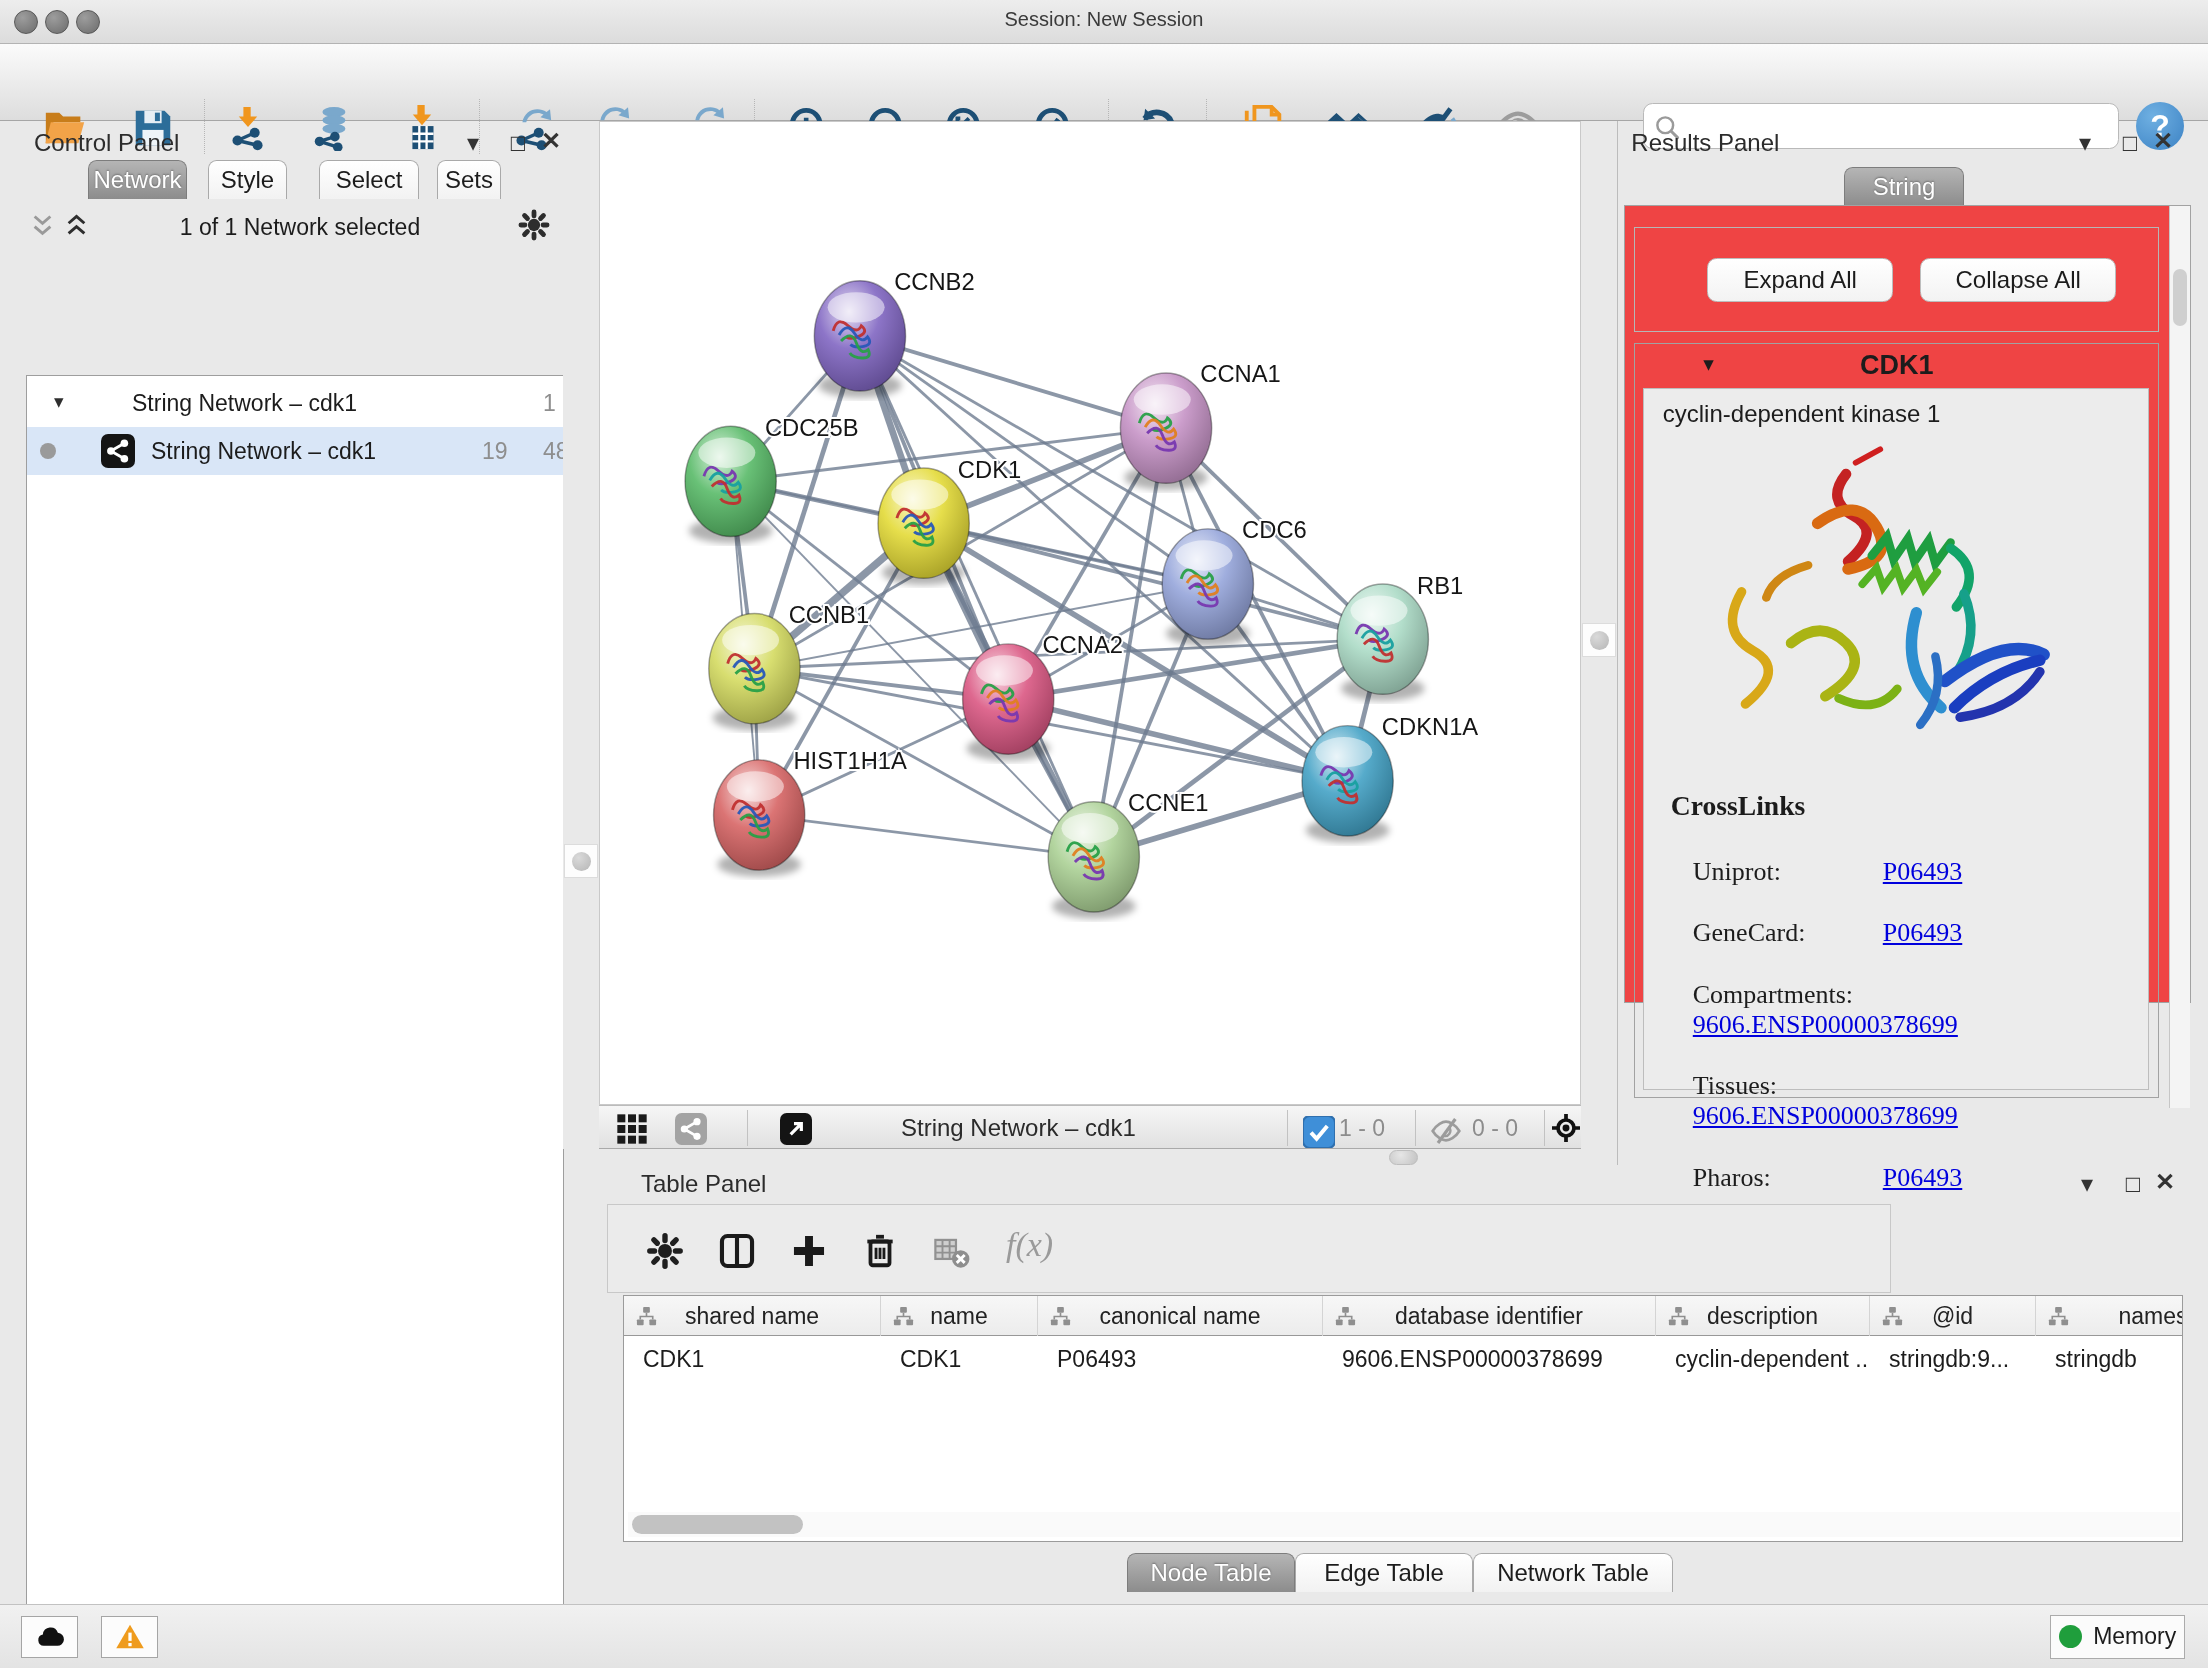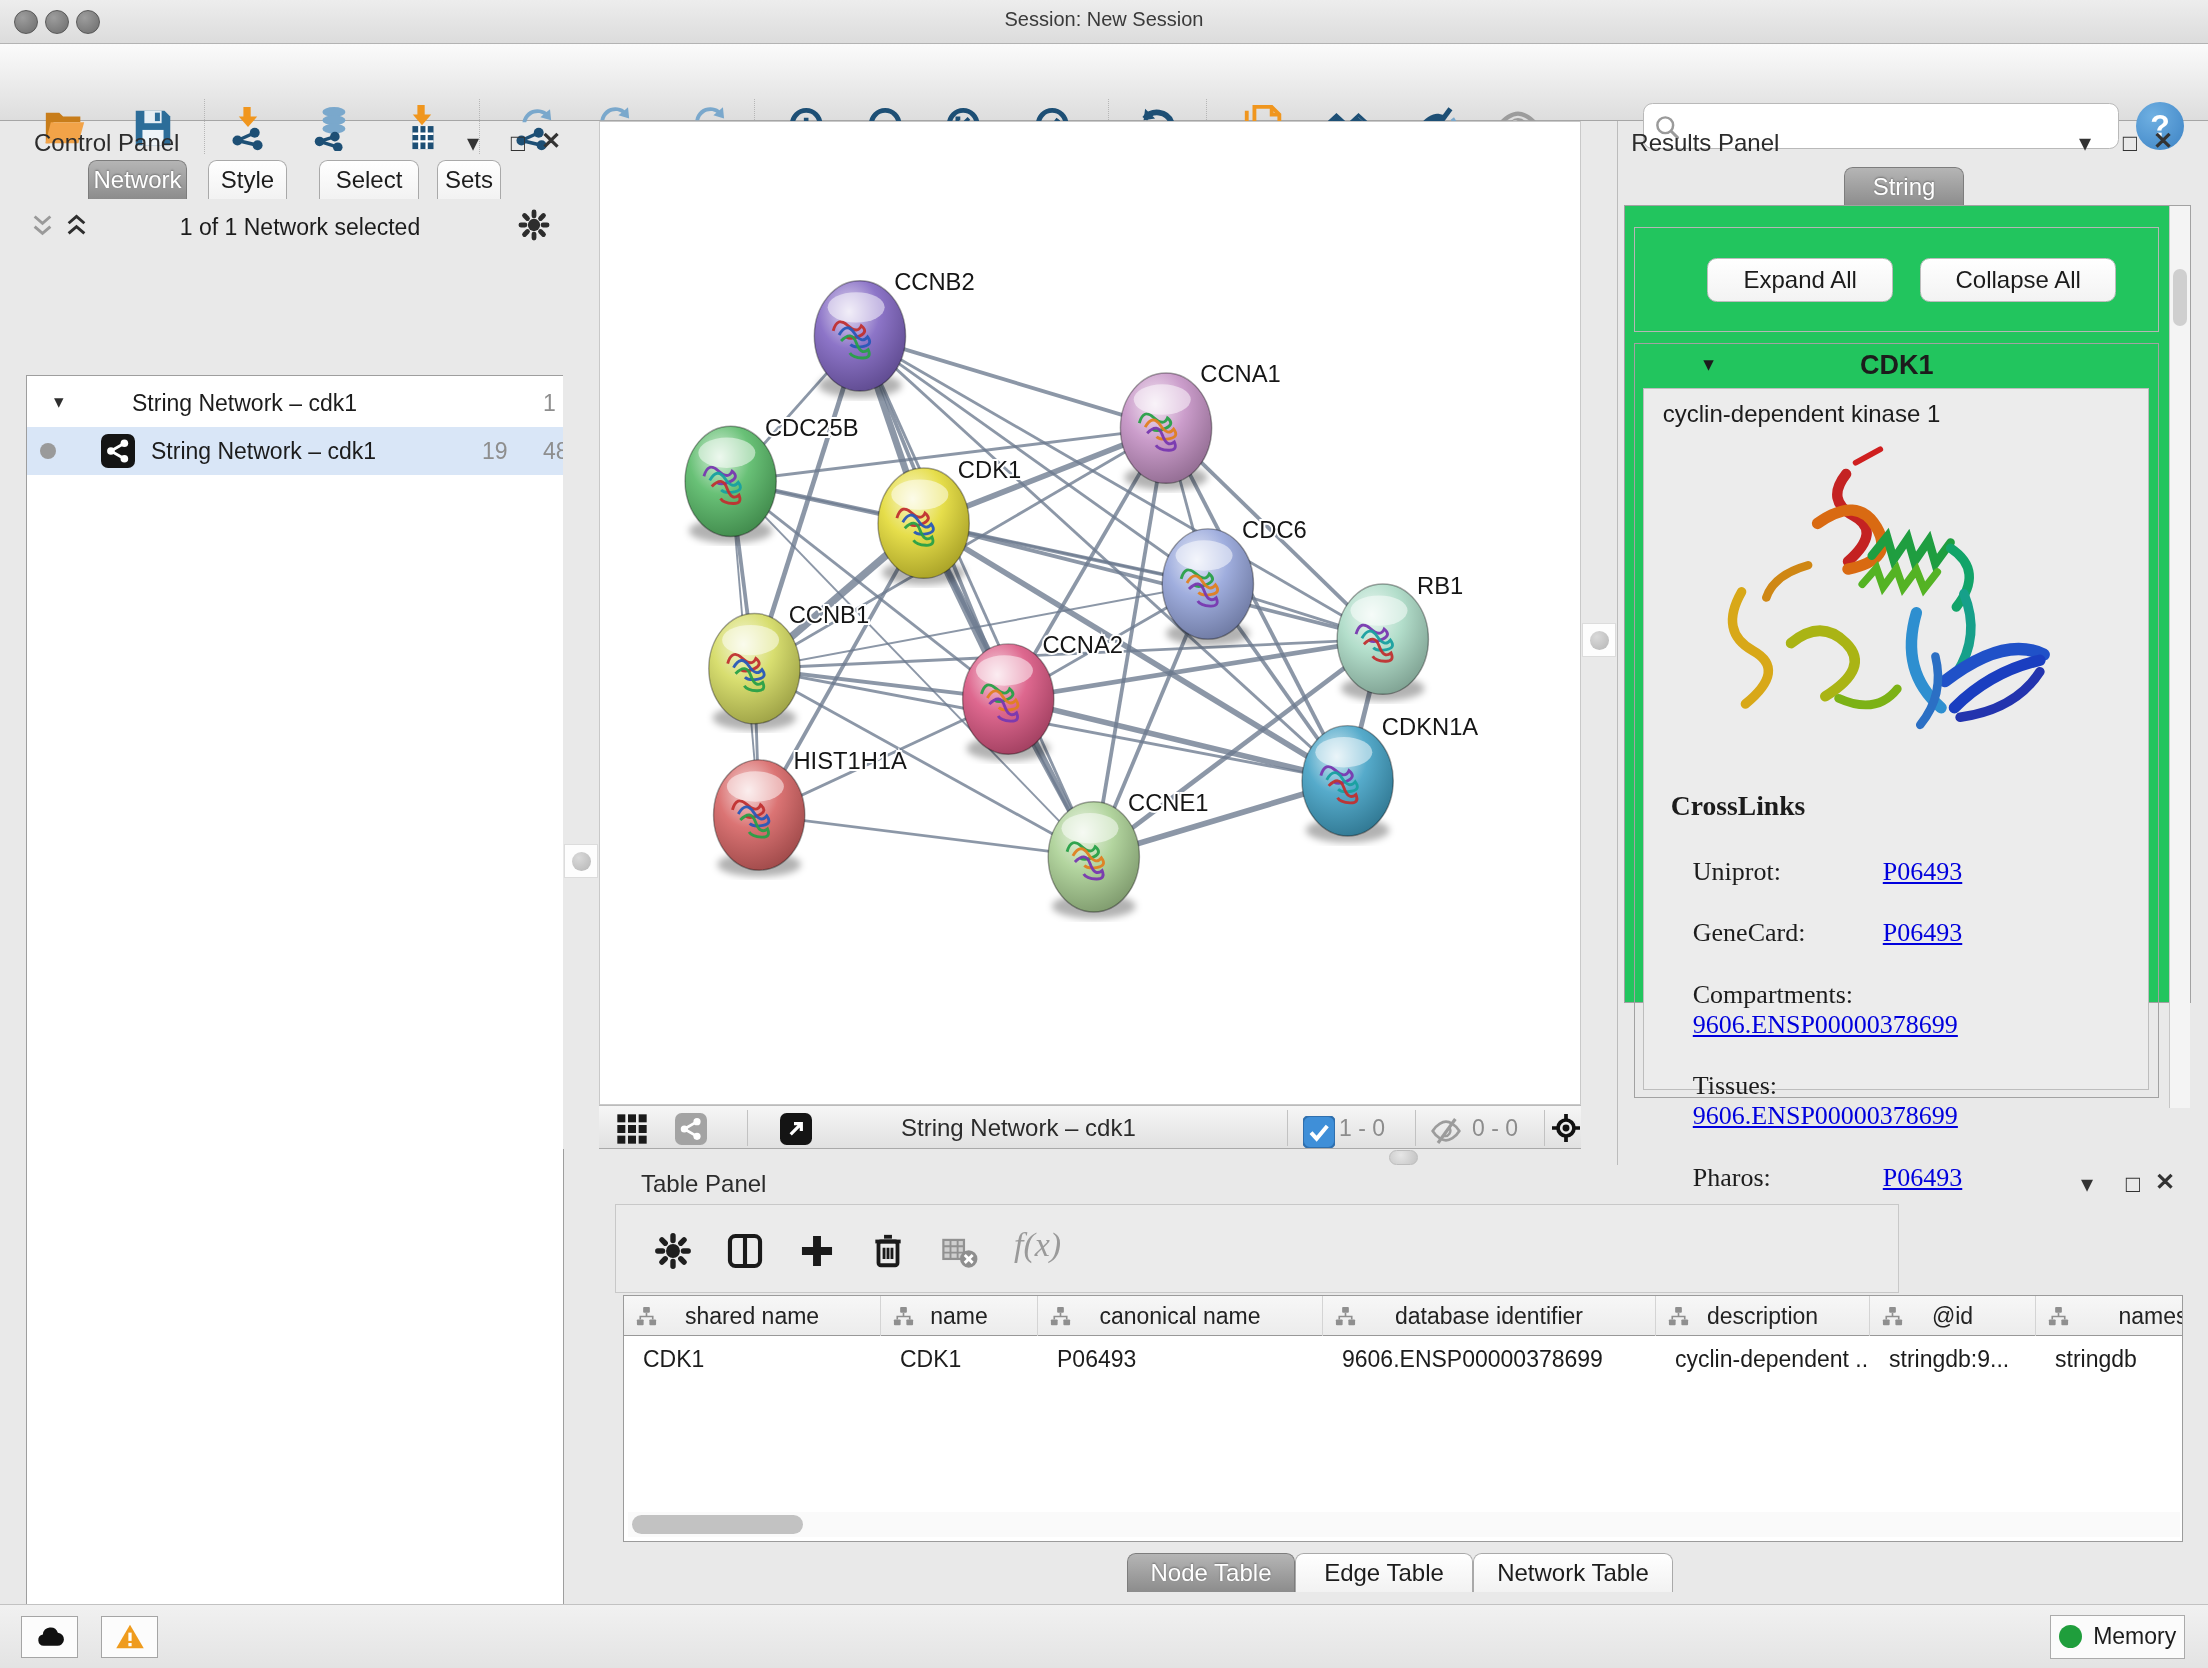--- a/index.html
+++ b/index.html
@@ -67,21 +67,21 @@
     border:1px solid #dcdcdc; display:flex; align-items:center; justify-content:center; }
   .gutter-dot { width:19px; height:19px; border-radius:50%;
     background:radial-gradient(circle at 35% 30%, #dadada,#b5b5b5); }
   .h-handle { position:absolute; width:28.5px; height:15px; border-radius:7.6px;
     background:radial-gradient(circle at 40% 30%, #e6e6e6,#c2c2c2); border:1px solid #bdbdbd; }
 
   
   #results-panel { position:absolute; left:1617px; top:121px; width:592px; height:1044px;
     border-left:1.9px solid #bcbcbc; }
   #rp-box { position:absolute; left:5.7px; top:84px; width:567px; height:798px;
-    background:#22c55e; border:1.9px solid #a2a2a2; }
+    background:#ef4444; border:1.9px solid #a2a2a2; }
   #rp-scroll { position:absolute; right:0px; top:0px; width:21px; height:902px;
     background:#f4f4f4; border-left:1px solid #c6c6c6; }
   #rp-scroll-thumb { position:absolute; left:2.9px; top:63px; width:14.3px; height:57px;
     border-radius:7.6px; background:#cfcfcf; }
   #rp-buttons { position:absolute; left:9.5px; top:21px; width:525px; height:105px;
     border:1.9px solid #b6b6b6; }
   .rp-btn { position:absolute; top:30px; height:44px; background:linear-gradient(#ffffff,#f3f3f3);
     border:1.9px solid #bdbdbd; border-radius:9.5px; font-size:24px; display:flex;
     align-items:center; justify-content:center; }
   #cdk1-box { position:absolute; left:9.5px; top:137px; width:525px; height:755px;
@@ -90,21 +90,21 @@
     background:#ececec; border:1px solid #bdbdbd; }
   #protein-desc { font-size:24px; padding:11.4px 0 0 19px; }
   #crosslinks { font-family:"Liberation Serif",serif; }
   #crosslinks-heading { font-size:27.6px; font-weight:bold; padding:5.7px 0 9.5px 27px; }
   .xrow { padding:5.7px 0 5.7px 49px; font-size:26px;margin-top:20px; }
   .xlabel { display:inline-block; width:190px; }
   .xval { color:#0000dd; text-decoration:underline; }
 
   
   #table-panel { position:absolute; left:599px; top:1165px; width:1609px; height:438px; }
-  #tp-toolbar { position:absolute; left:16px; top:39px; width:1284px; height:89px;
+  #tp-toolbar { position:absolute; left:8px; top:39px; width:1284px; height:89px;
     background:#ebebeb; border:1.9px solid #c8c8c8; }
   .tp-icon { position:absolute; top:25px; width:42px; height:42px; display:flex;
     align-items:center; justify-content:center; }
   .tp-icon svg { width:38px; height:38px; }
   #fx-label { position:absolute; left:398px; top:21px; font-family:"Liberation Serif",serif;
     font-style:italic; font-size:34px; color:#9a9a9a; }
   #tp-table { position:absolute; left:24px; top:130px; width:1560px; height:247px;
     background:#fff; border:1.9px solid #9b9b9b; overflow:hidden; }
   #tp-header { position:absolute; left:0; top:0; height:40px; white-space:nowrap;
     background:linear-gradient(#f7f7f7,#ececec); border-bottom:1.9px solid #989898; }

